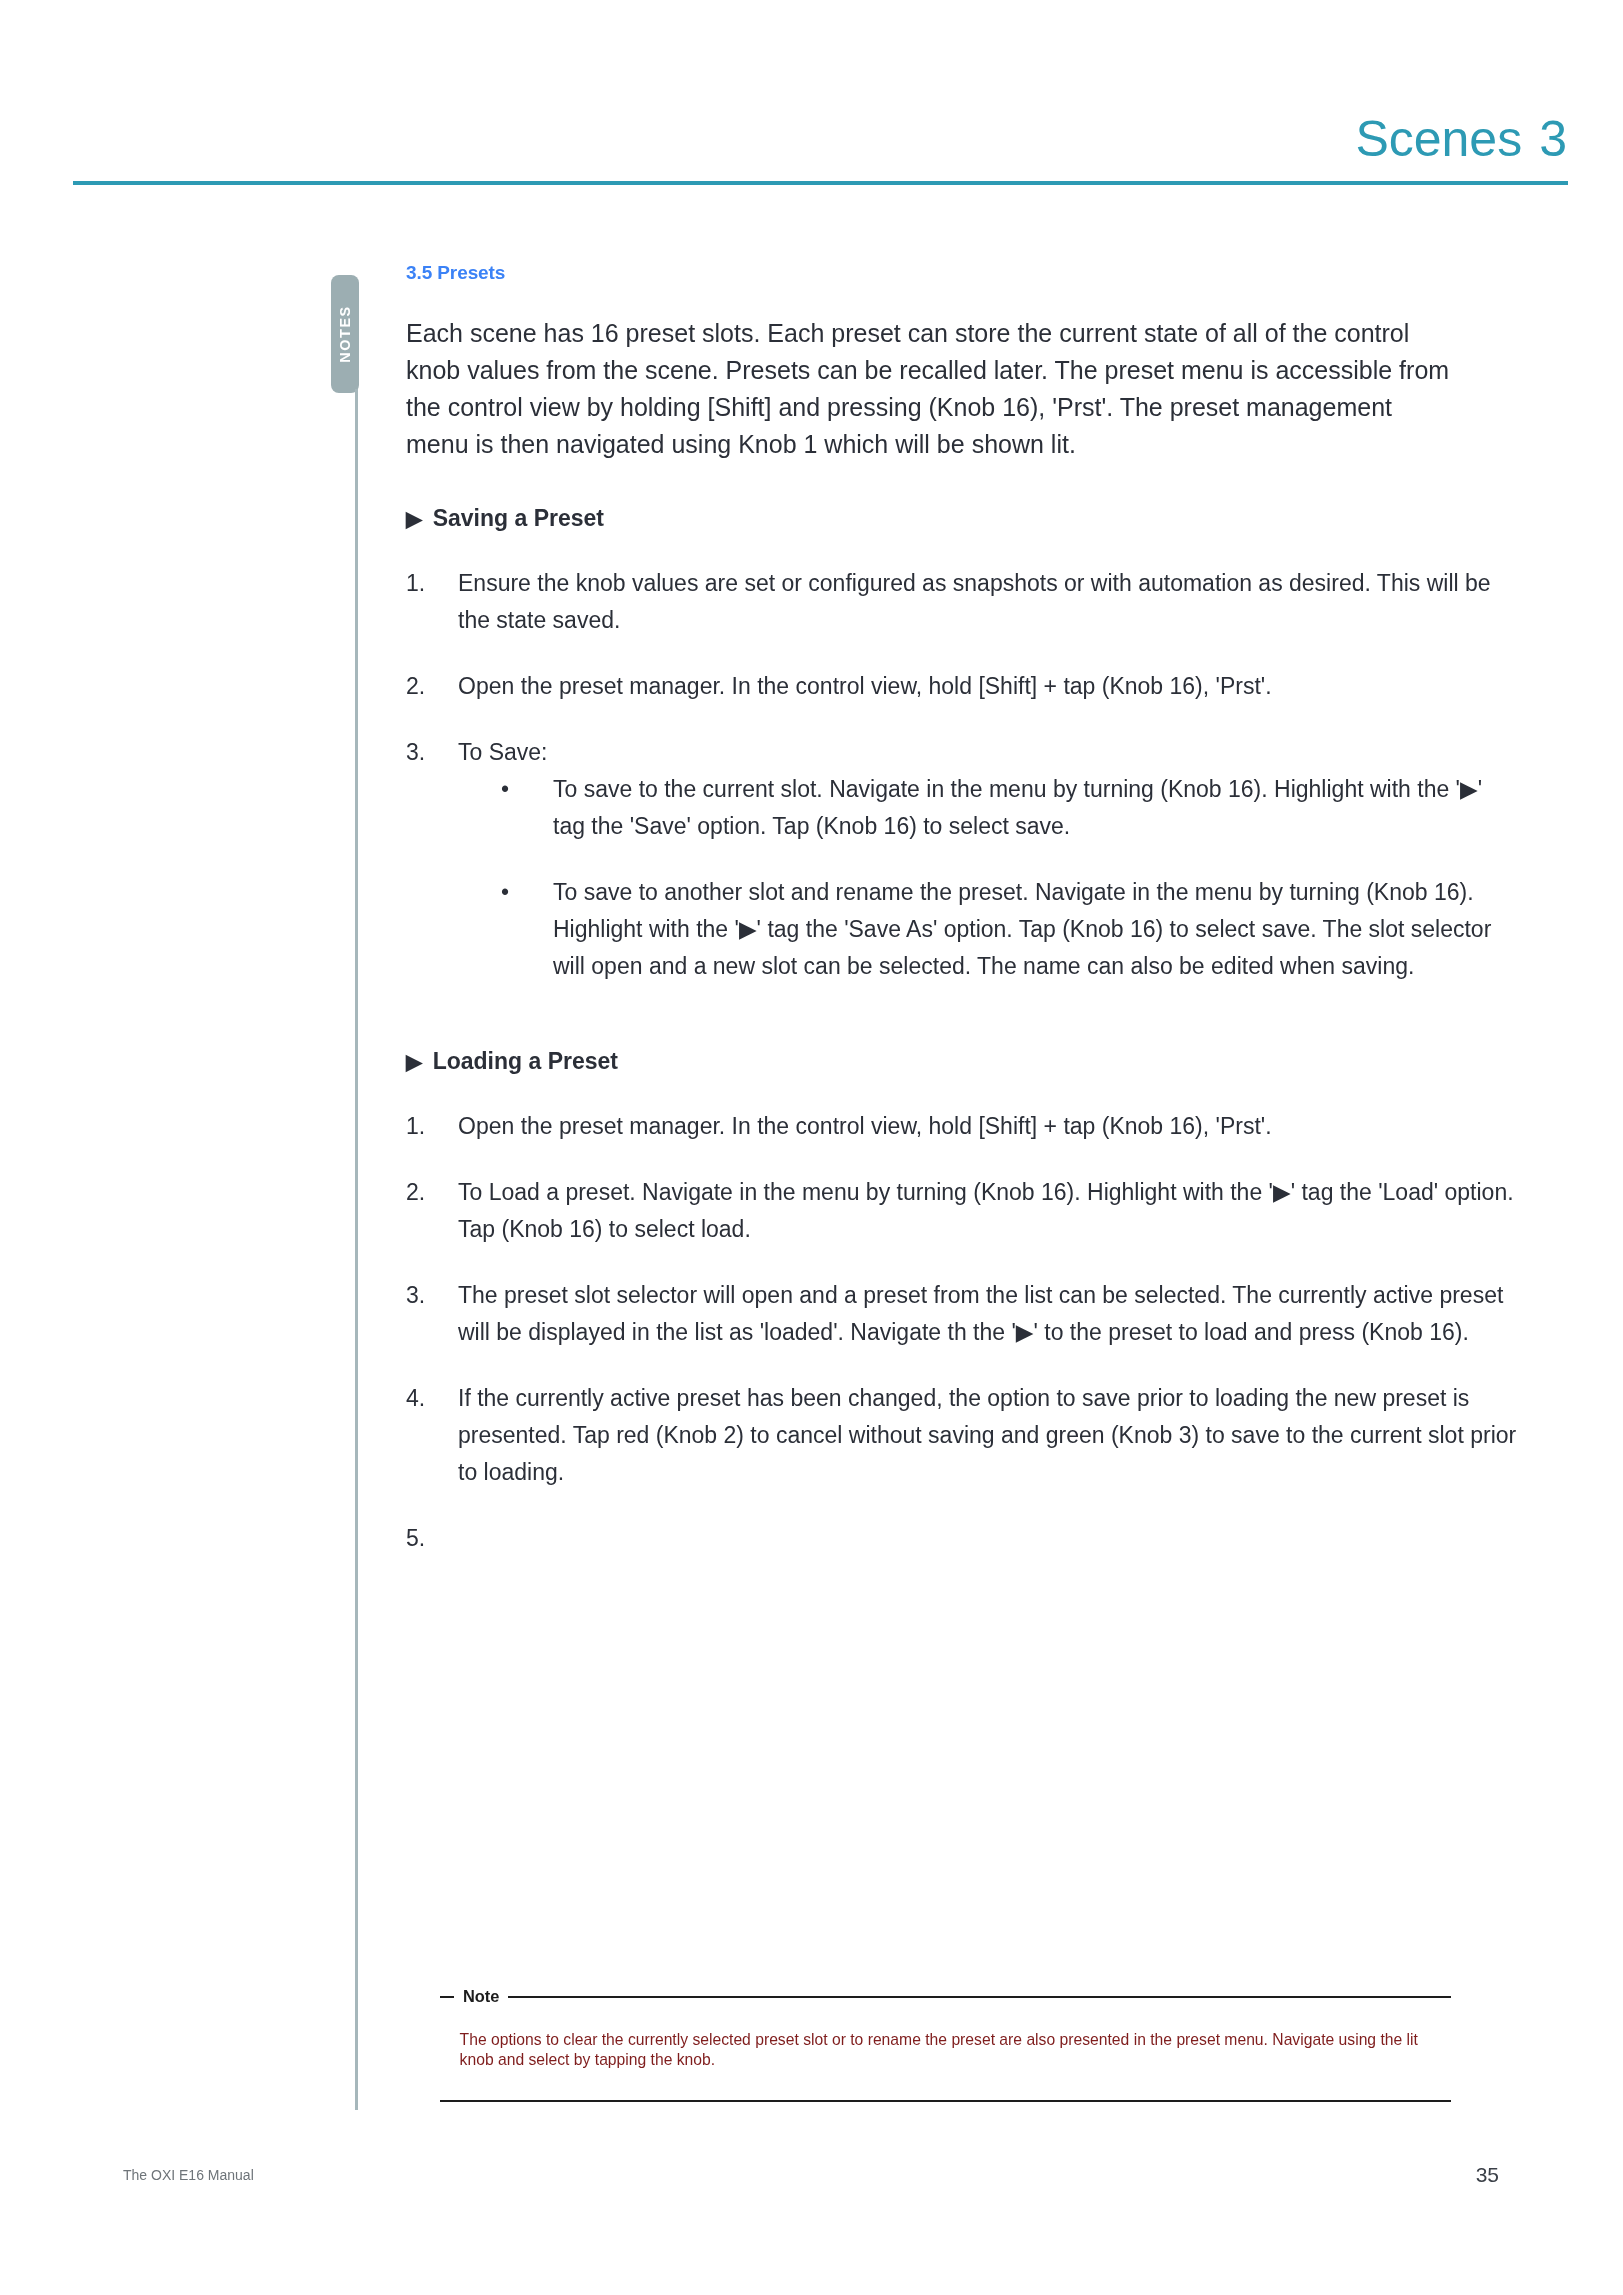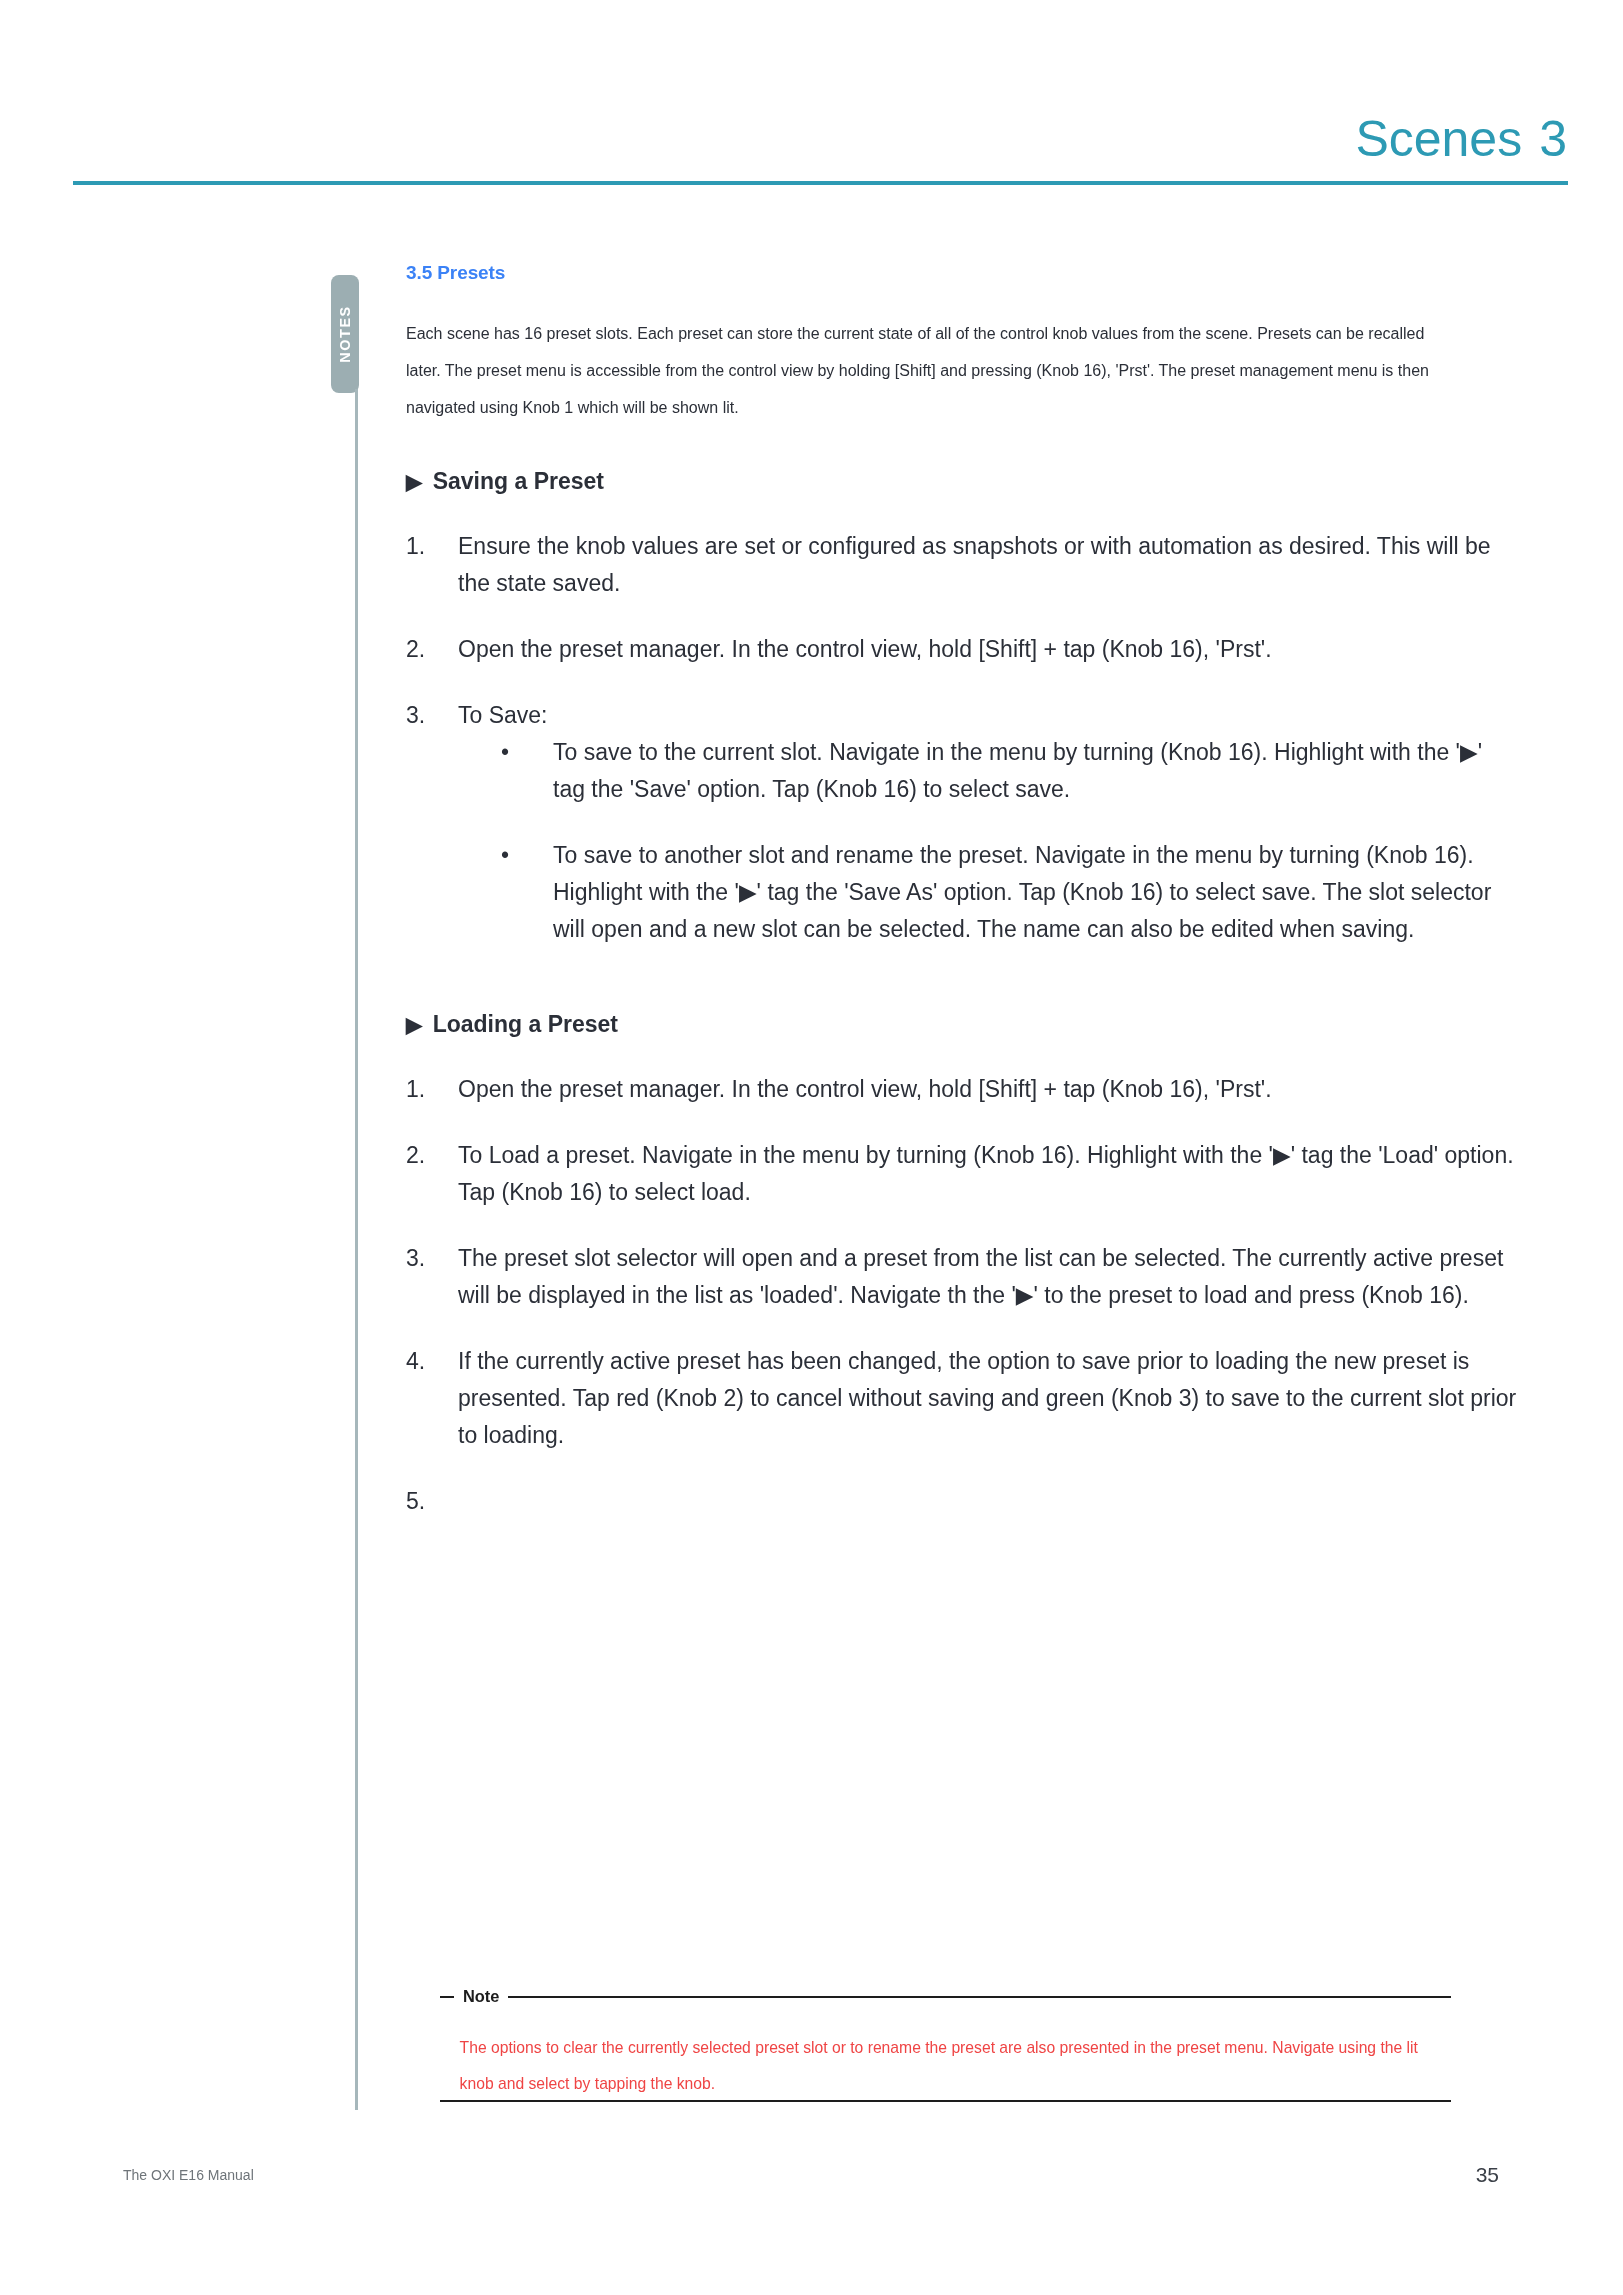--- a/index.html
+++ b/index.html
@@ -82,21 +82,21 @@
 
   .section-heading {
     font-size: 19px;
     font-weight: bold;
     color: #3b82f6;
     margin: 0 0 31px 0;
     letter-spacing: -0.1px;
   }
 
   .body-para {
-    font-size: 16px;
+    font-size: 25px;
     line-height: 37px;
     color: #2b2f38;
     margin: 0 0 42px 0;
     max-width: 1047px;
   }
 
   .sub-heading {
     font-size: 23px;
     font-weight: bold;
     color: #2b2f38;
@@ -181,22 +181,22 @@
     font-weight: bold;
   }
   .note-head .long-rule {
     flex: 1 1 auto;
     height: 2px;
     background: #1d1d1d;
   }
   .note-body {
     margin: 23px 0 0 19.6px;
     font-size: 15.7px;
-    line-height: 36px;
-    color: #ef4444;
+    line-height: 20px;
+    color: #7f1d1d;
     max-width: 962px;
   }
   .note-bottom-rule {
     position: absolute;
     left: 440px;
     top: 2100px;
     width: 1011px;
     height: 2px;
     background: #1d1d1d;
   }

